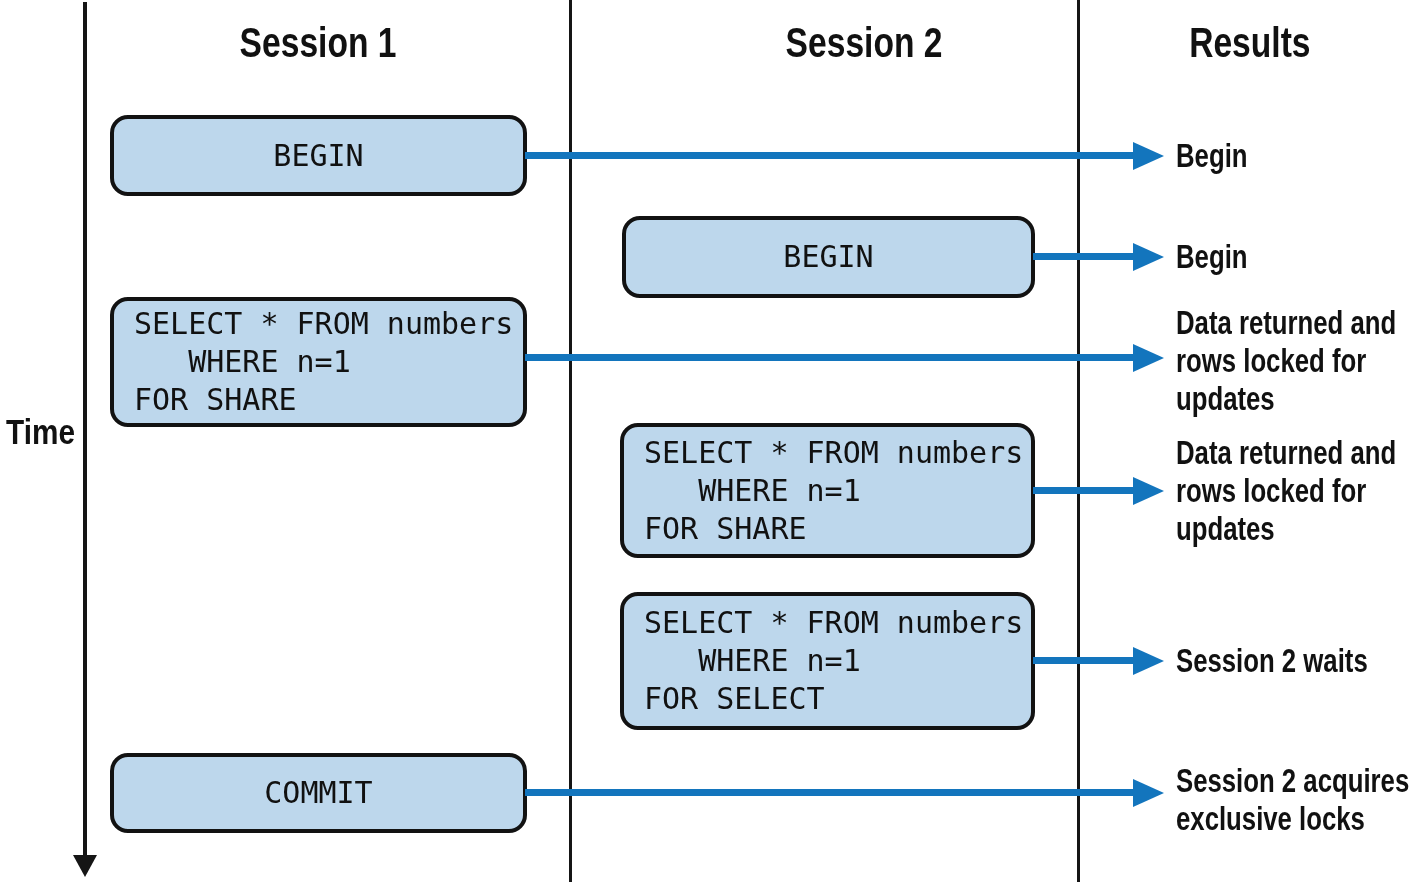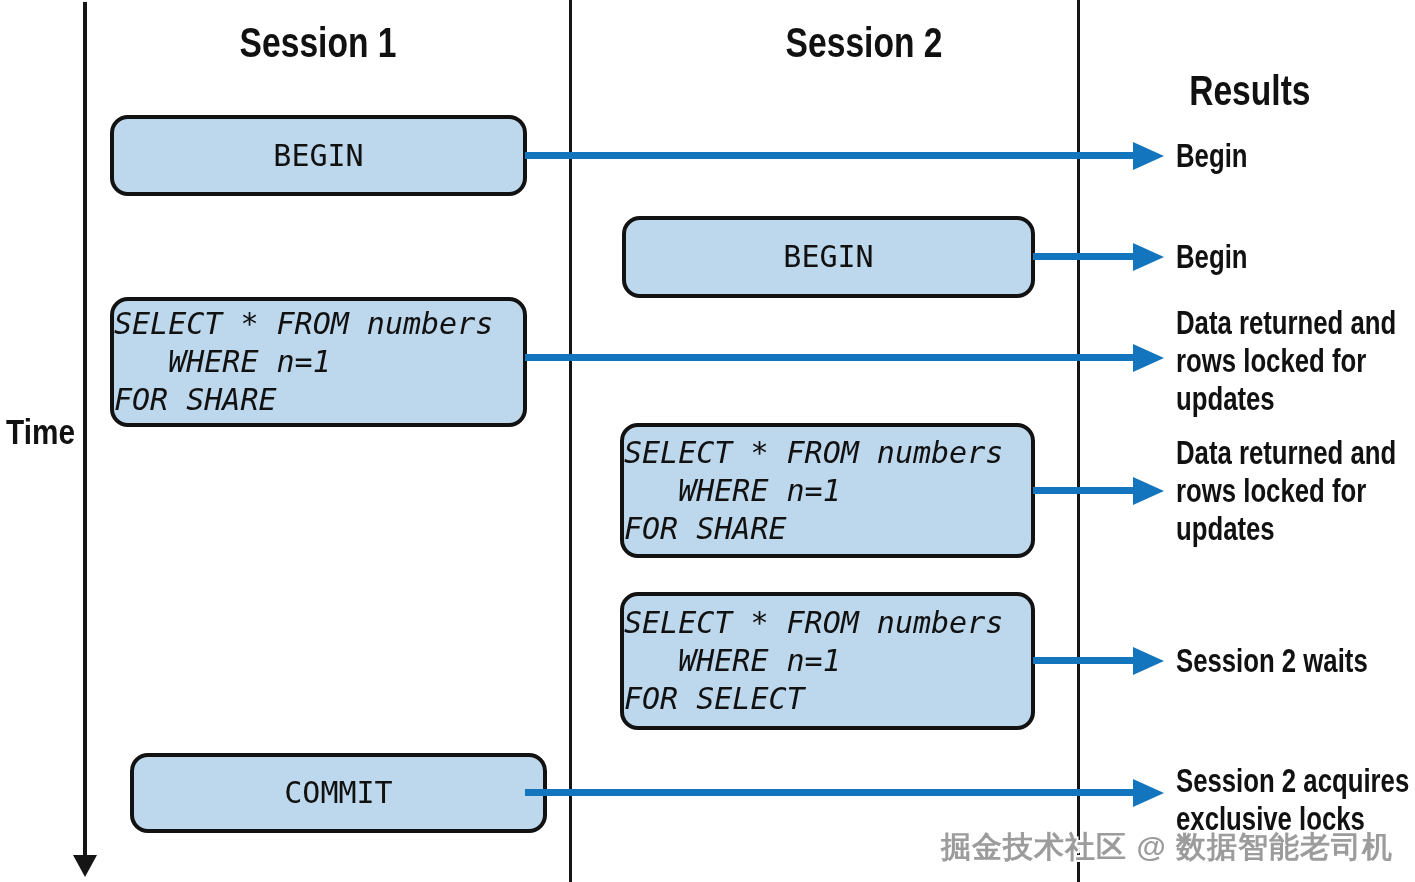--- a/index.html
+++ b/index.html
@@ -66,45 +66,45 @@
     position: absolute;
     top: 19px;
     text-align: center;
     font-size: 42px;
     font-weight: 700;
     white-space: nowrap;
   }
   .col-header .cx { display: inline-block; transform: scaleX(.8); transform-origin: center; }
   .ch1 { left: 110px; width: 417px; }
   .ch2 { left: 657px; width: 415px; }
-  .ch3 { left: 1090px; width: 320px; margin-top: 48px; }
+  .ch3 { left: 1090px; width: 320px; }
 
   
   .box {
     position: absolute;
     background: var(--box-fill);
     border: 4px solid var(--box-border);
     border-radius: 18px;
     font-family: "DejaVu Sans Mono", monospace;
     font-size: 30px;
     color: #111;
     display: flex;
     flex-direction: column;
     justify-content: center;
   }
   .box.center { align-items: center; }
-  .box.left { align-items: flex-start; padding-left: 0; font-style: italic; }
+  .box.left { align-items: flex-start; padding-left: 20px; }
   .box .cl { white-space: pre; line-height: 38px; }
 
   .b1 { left: 110px; top: 115px; width: 417px; height: 81px; }
   .b2 { left: 622px; top: 216px; width: 413px; height: 82px; }
   .b3 { left: 110px; top: 297px; width: 417px; height: 130px; }
   .b4 { left: 620px; top: 423px; width: 415px; height: 135px; }
   .b5 { left: 620px; top: 592px; width: 415px; height: 138px; }
-  .b6 { left: 110px; top: 753px; width: 417px; height: 80px; margin-left: 20px; }
+  .b6 { left: 110px; top: 753px; width: 417px; height: 80px; }
 
   
   .arrow-line {
     position: absolute;
     height: 7px;
     background: var(--arrow-blue);
   }
   .arrow-head {
     position: absolute;
     width: 0; height: 0;
@@ -234,15 +234,14 @@
   <div class="box center b6">
     <div class="cl">COMMIT</div>
   </div>
   <div class="arrow-line a6-line"></div>
   <div class="arrow-head a6-head"></div>
   <div class="result r6">
     <div>Session 2 acquires</div>
     <div>exclusive locks</div>
   </div>
 
-  <div class="watermark">掘金技术社区 @ 数据智能老司机</div>
 
 </div>
 
 </body></html>

